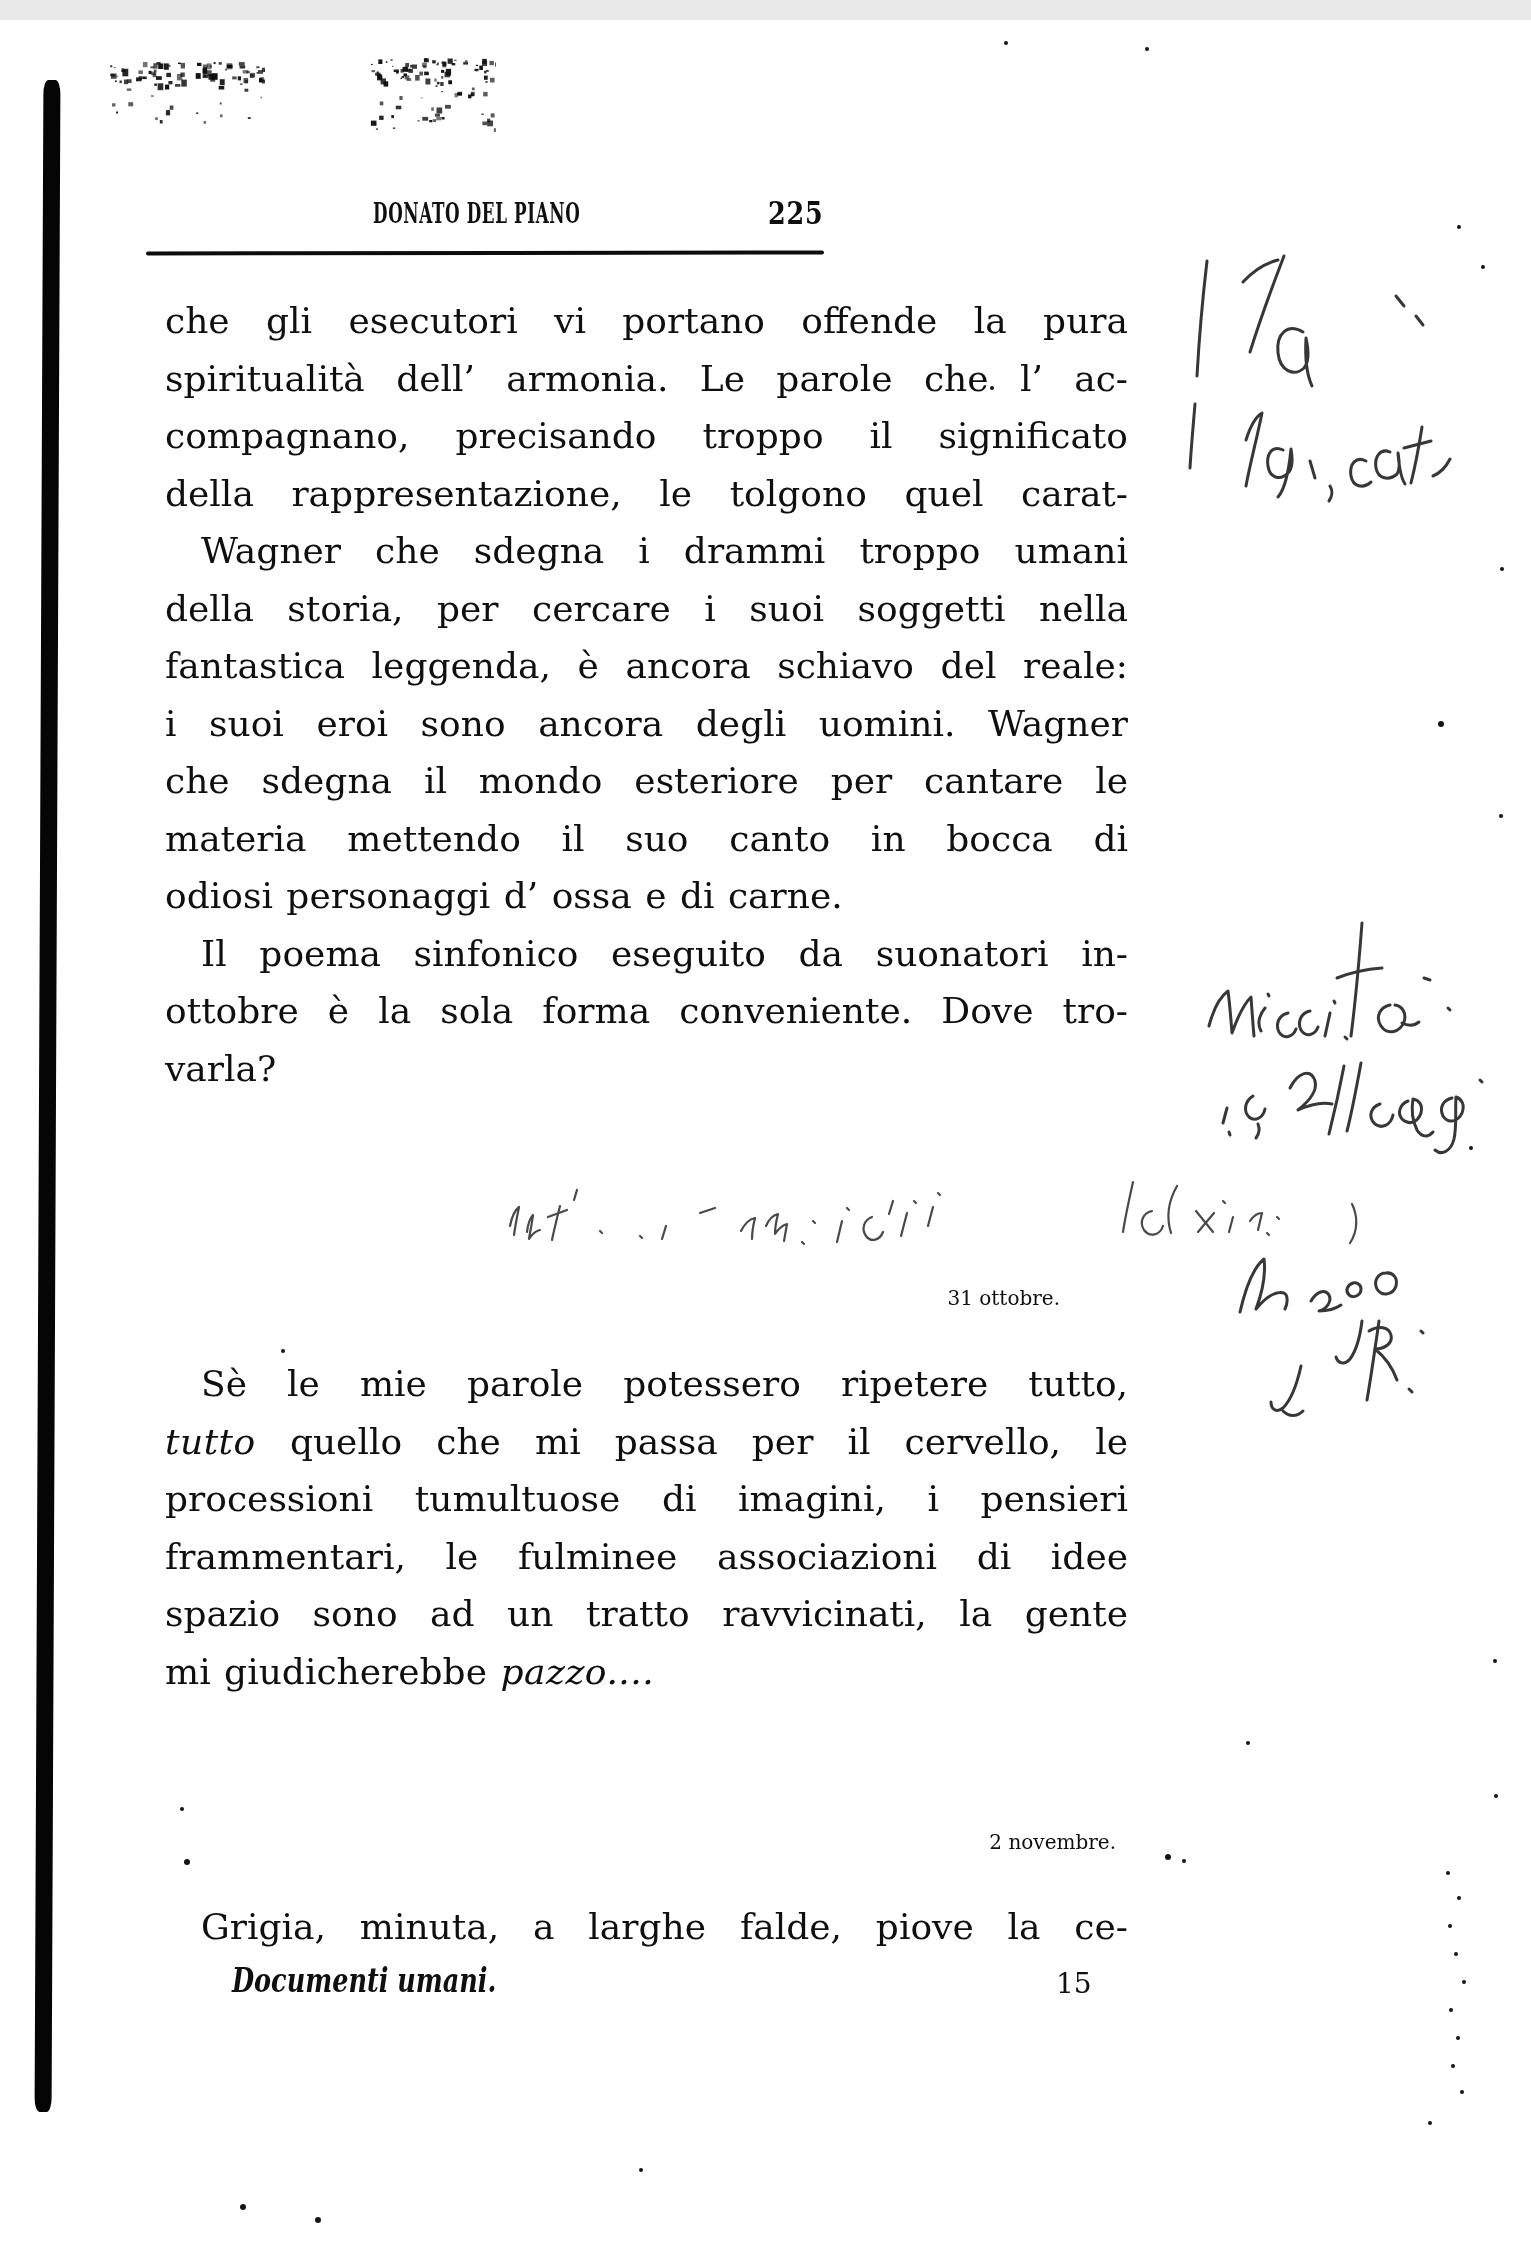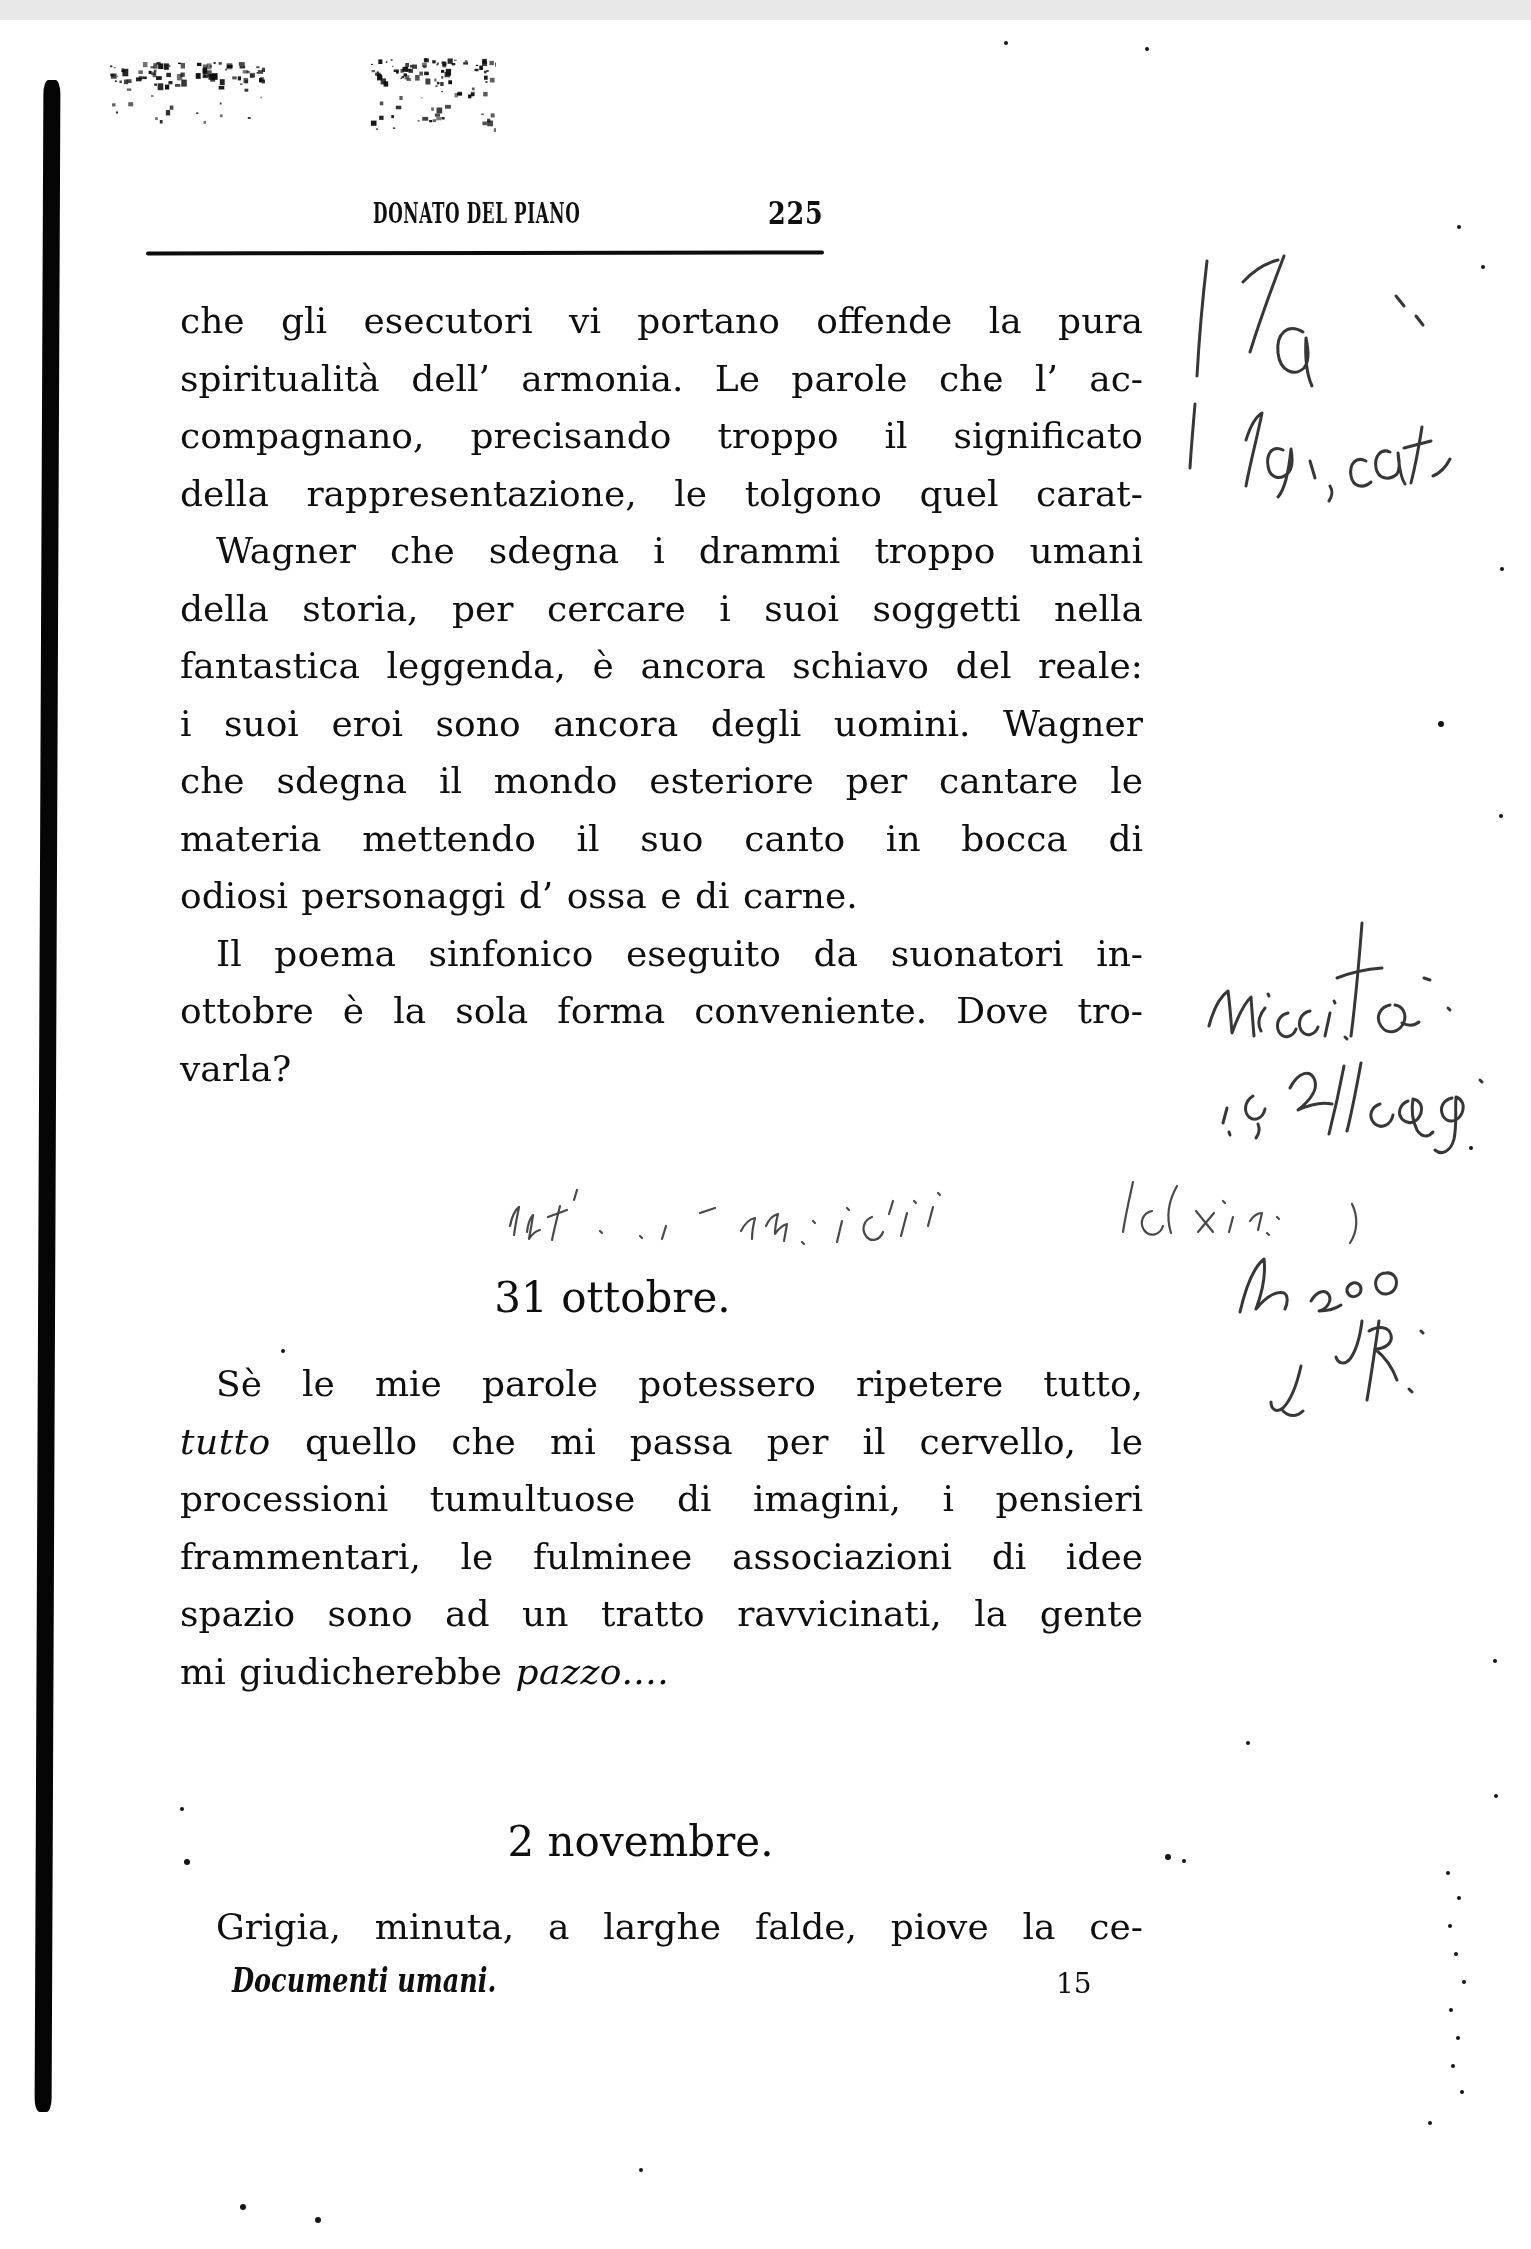--- a/index.html
+++ b/index.html
@@ -19,28 +19,28 @@
     white-space:nowrap;
   }
   .rh-num{
     position:absolute;left:768px;top:-3px;font-weight:700;font-size:31px;
     letter-spacing:1px;transform:scaleX(0.82);transform-origin:left top;
   }
   .head-rule{
     position:absolute;left:146px;top:231px;width:678px;height:4px;
     background:#0c0c0c;border-radius:2px;transform:rotate(-0.08deg);
   }
-  .textcol{position:absolute;left:180px;width:963px;font-size:36px;}
+  .textcol{position:absolute;left:165px;width:963px;font-size:36px;}
   .bodyline{height:57.5px;line-height:57.5px;word-spacing:2px;}
   .bodyline.just{text-align:justify;text-align-last:justify;}
   .bodyline.ind{text-indent:36px;}
   .bodyline em{font-style:italic;letter-spacing:0.5px;}
   .dateline{
-    position:absolute;left:165px;width:963px;text-align:center;
-    font-size:42px;line-height:40px;
+    position:absolute;left:165px;width:963px;text-align:right;
+    font-size:20px;line-height:40px;
   }
   .footer-title{
     position:absolute;left:232px;top:1938px;font-size:34px;line-height:44px;
     font-style:italic;font-weight:700;transform:scaleX(0.75);
     transform-origin:left top;white-space:nowrap;
   }
   .footer-sig{
     position:absolute;left:1056px;top:1946px;font-size:28px;line-height:36px;
   }
   .overlay{position:absolute;left:0;top:0;pointer-events:none;}

